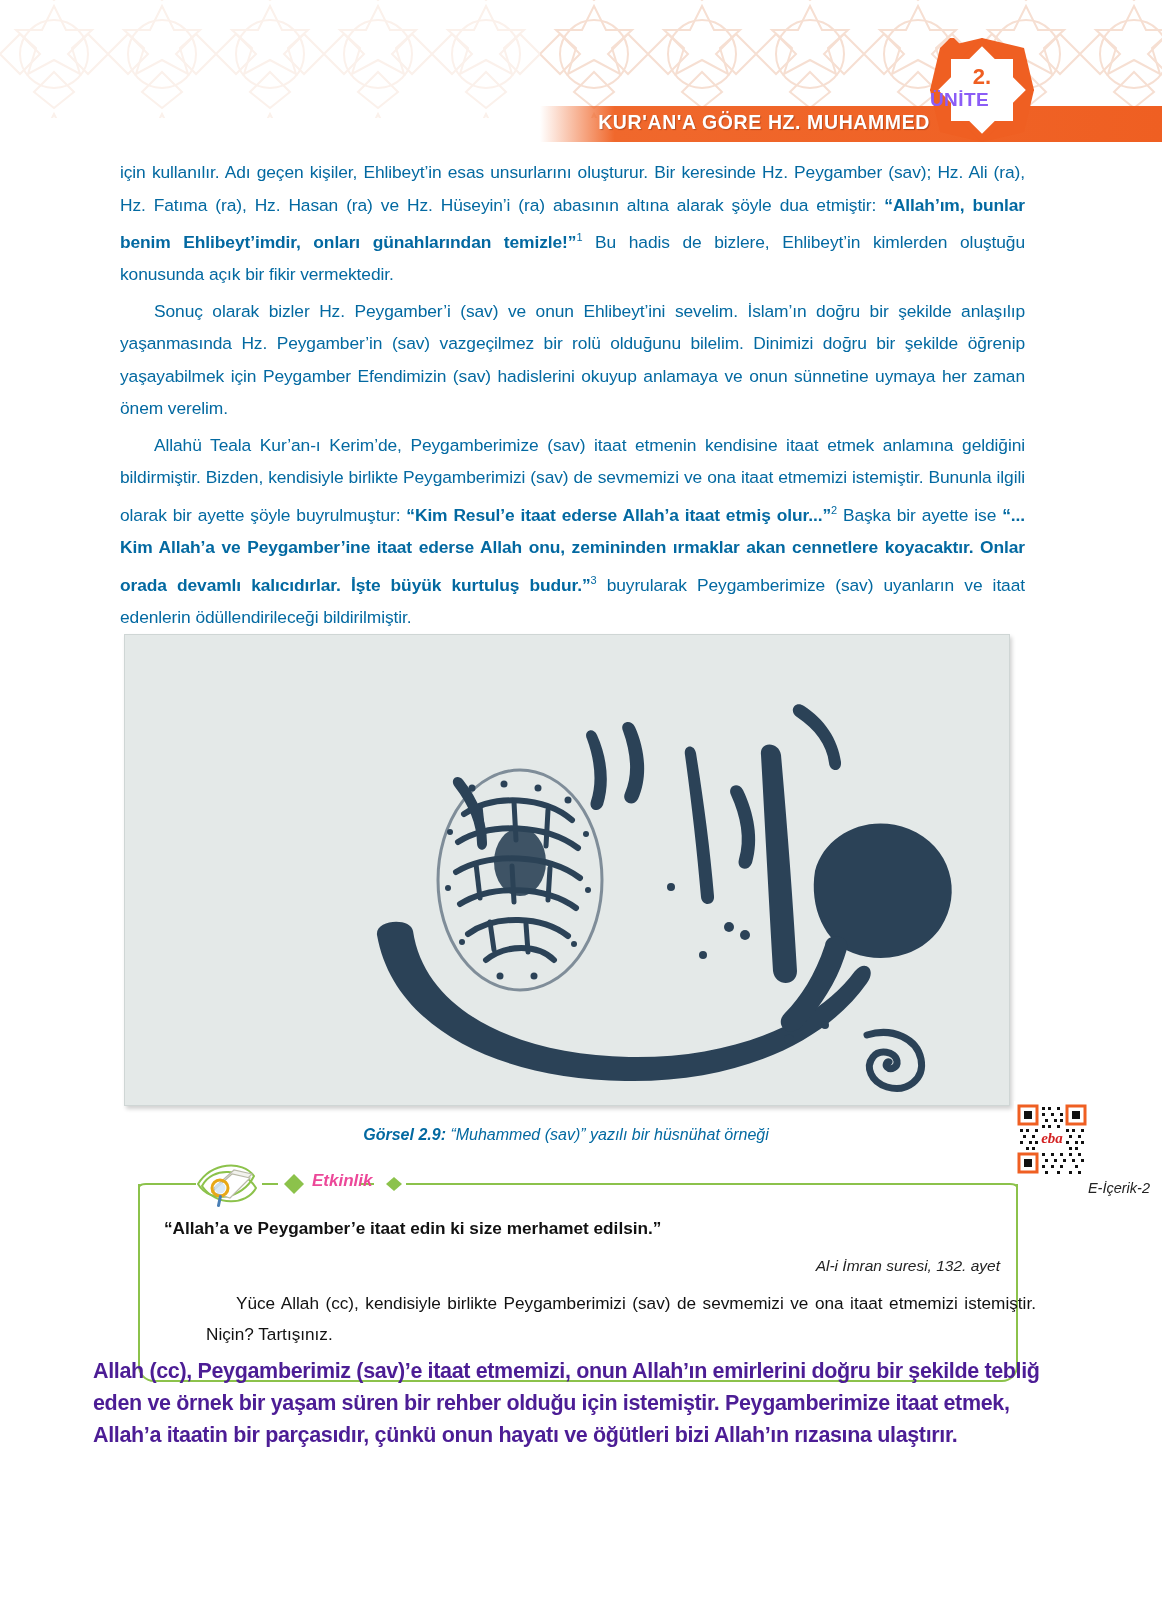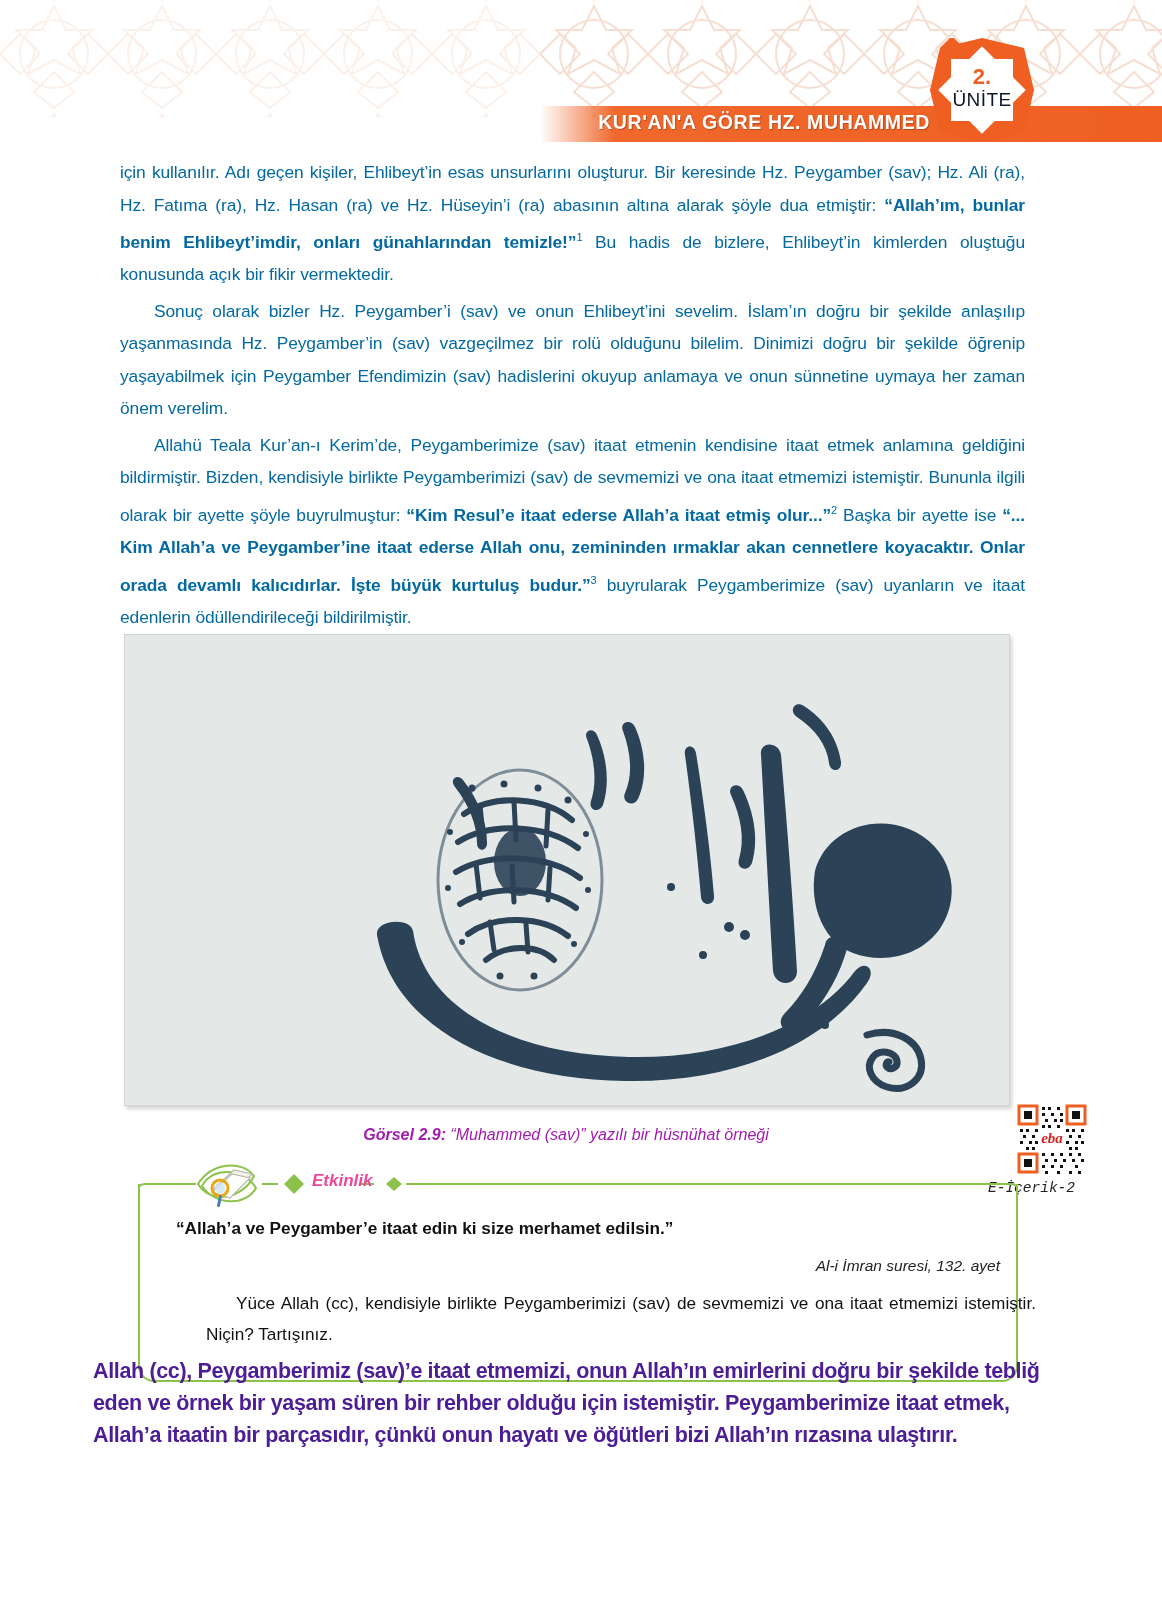--- a/index.html
+++ b/index.html
@@ -68,24 +68,24 @@
     text-align: center;
     font-size: 22px;
     font-weight: bold;
     color: #ef5f22;
     line-height: 1;
   }
   .unit-badge-label {
     position: absolute;
     left: 0; right: 0;
     top: 52px;
-    text-align: center;
+    text-align: left;
     font-size: 19px;
-    font-weight: normal;
-    color: #0f172a;
+    font-weight: bold;
+    color: #8b5cf6;
     letter-spacing: 0.4px;
     line-height: 1;
   }
 
   
   .content {
     position: absolute;
     left: 120px;
     top: 156px;
     width: 905px;
@@ -117,43 +117,42 @@
   }
   .figure svg { display: block; }
   .figure-caption {
     position: absolute;
     left: 124px;
     top: 1126px;
     width: 884px;
     text-align: center;
     font-size: 16px;
     font-style: italic;
-    color: #a21caf;
+    color: #0369a1;
   }
   .figure-caption .cap-label { font-weight: bold; }
 
   
   .qr-wrap {
     position: absolute;
     left: 1014px;
     top: 1101px;
     width: 76px;
     height: 76px;
   }
   .qr-wrap svg { display: block; }
   .eicerik-label {
     position: absolute;
-    left: 988px;
+    left: 1020px;
     top: 1180px;
     width: 130px;
-    text-align: left;
+    text-align: right;
     font-size: 14.5px;
     font-style: italic;
     color: #222;
-    font-family: Liberation Mono, monospace;
   }
 
   
   .etkinlik-box {
     position: absolute;
     left: 138px;
     top: 1184px;
     width: 880px;
     height: 198px;
     border: 2px solid #8cc24b;
@@ -173,21 +172,21 @@
     position: absolute;
     left: 146px;
     top: 1172px;
     font-size: 17px;
     font-weight: bold;
     font-style: italic;
     color: #ec4899;
   }
   .etk-quote {
     position: absolute;
-    left: 176px;
+    left: 164px;
     top: 1218px;
     font-size: 17.2px;
     font-weight: bold;
     color: #111;
   }
   .etk-source {
     position: absolute;
     left: 138px;
     top: 1257px;
     width: 862px;

